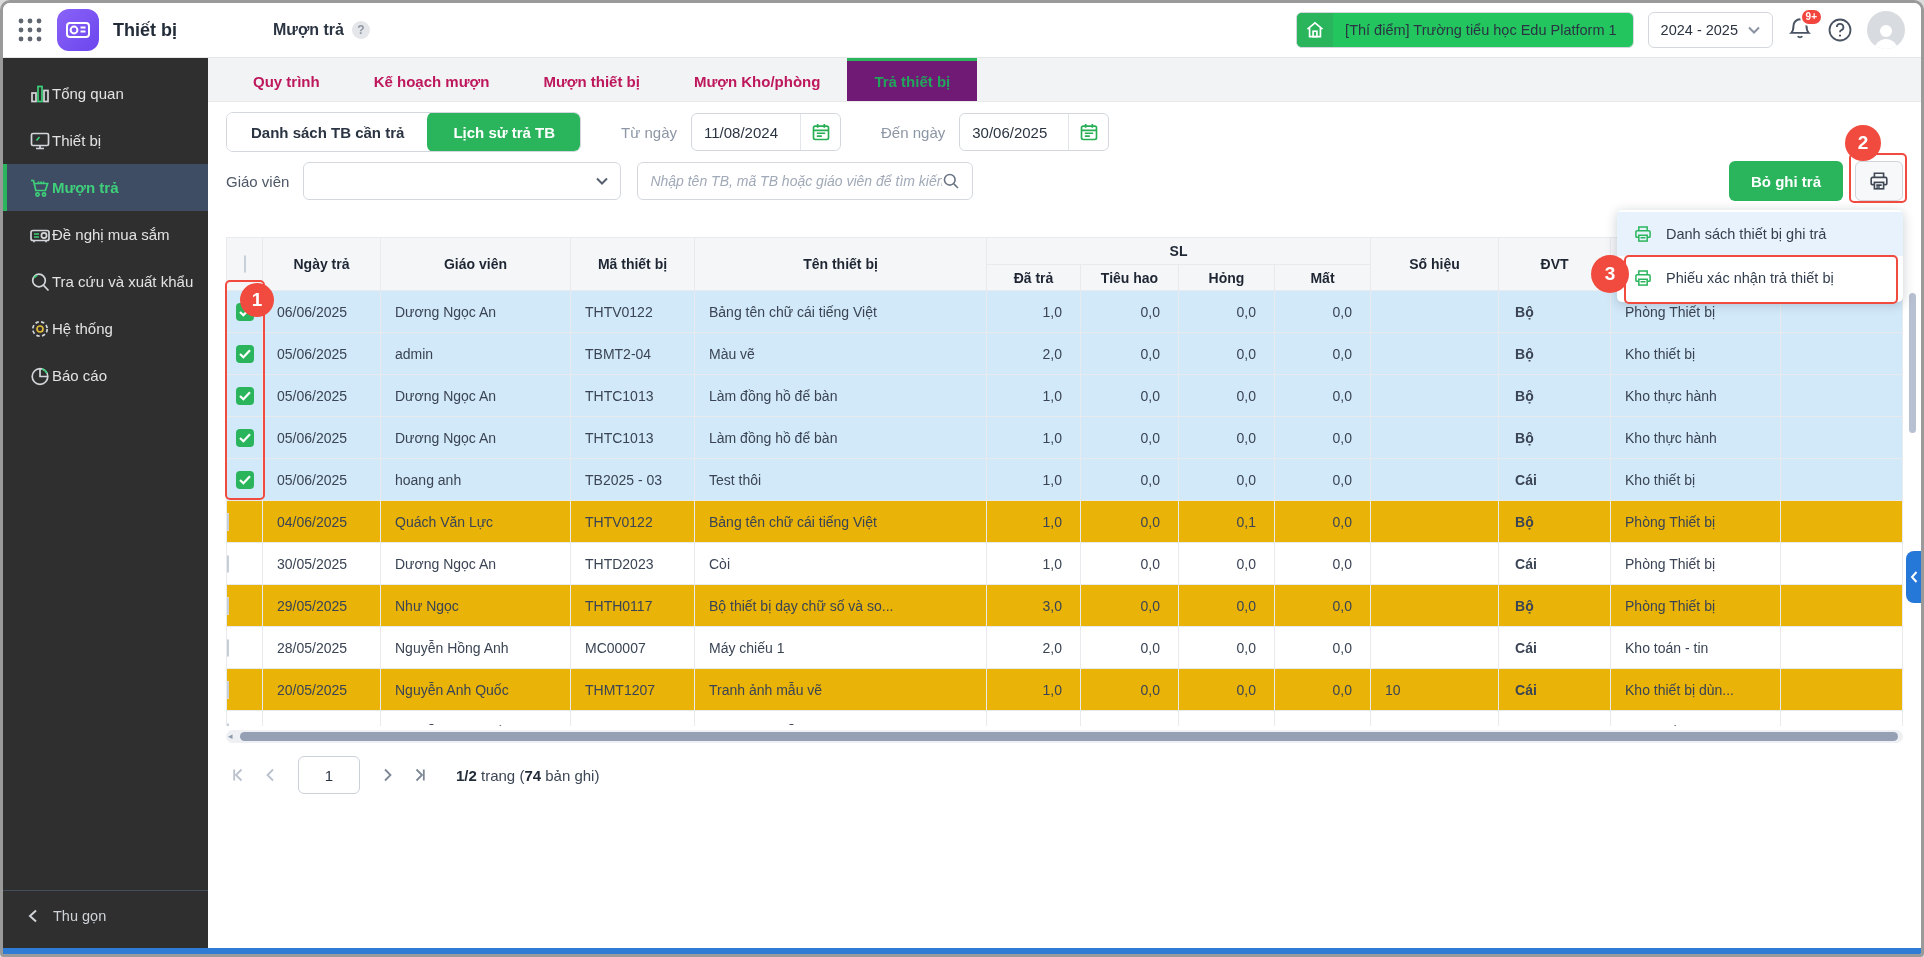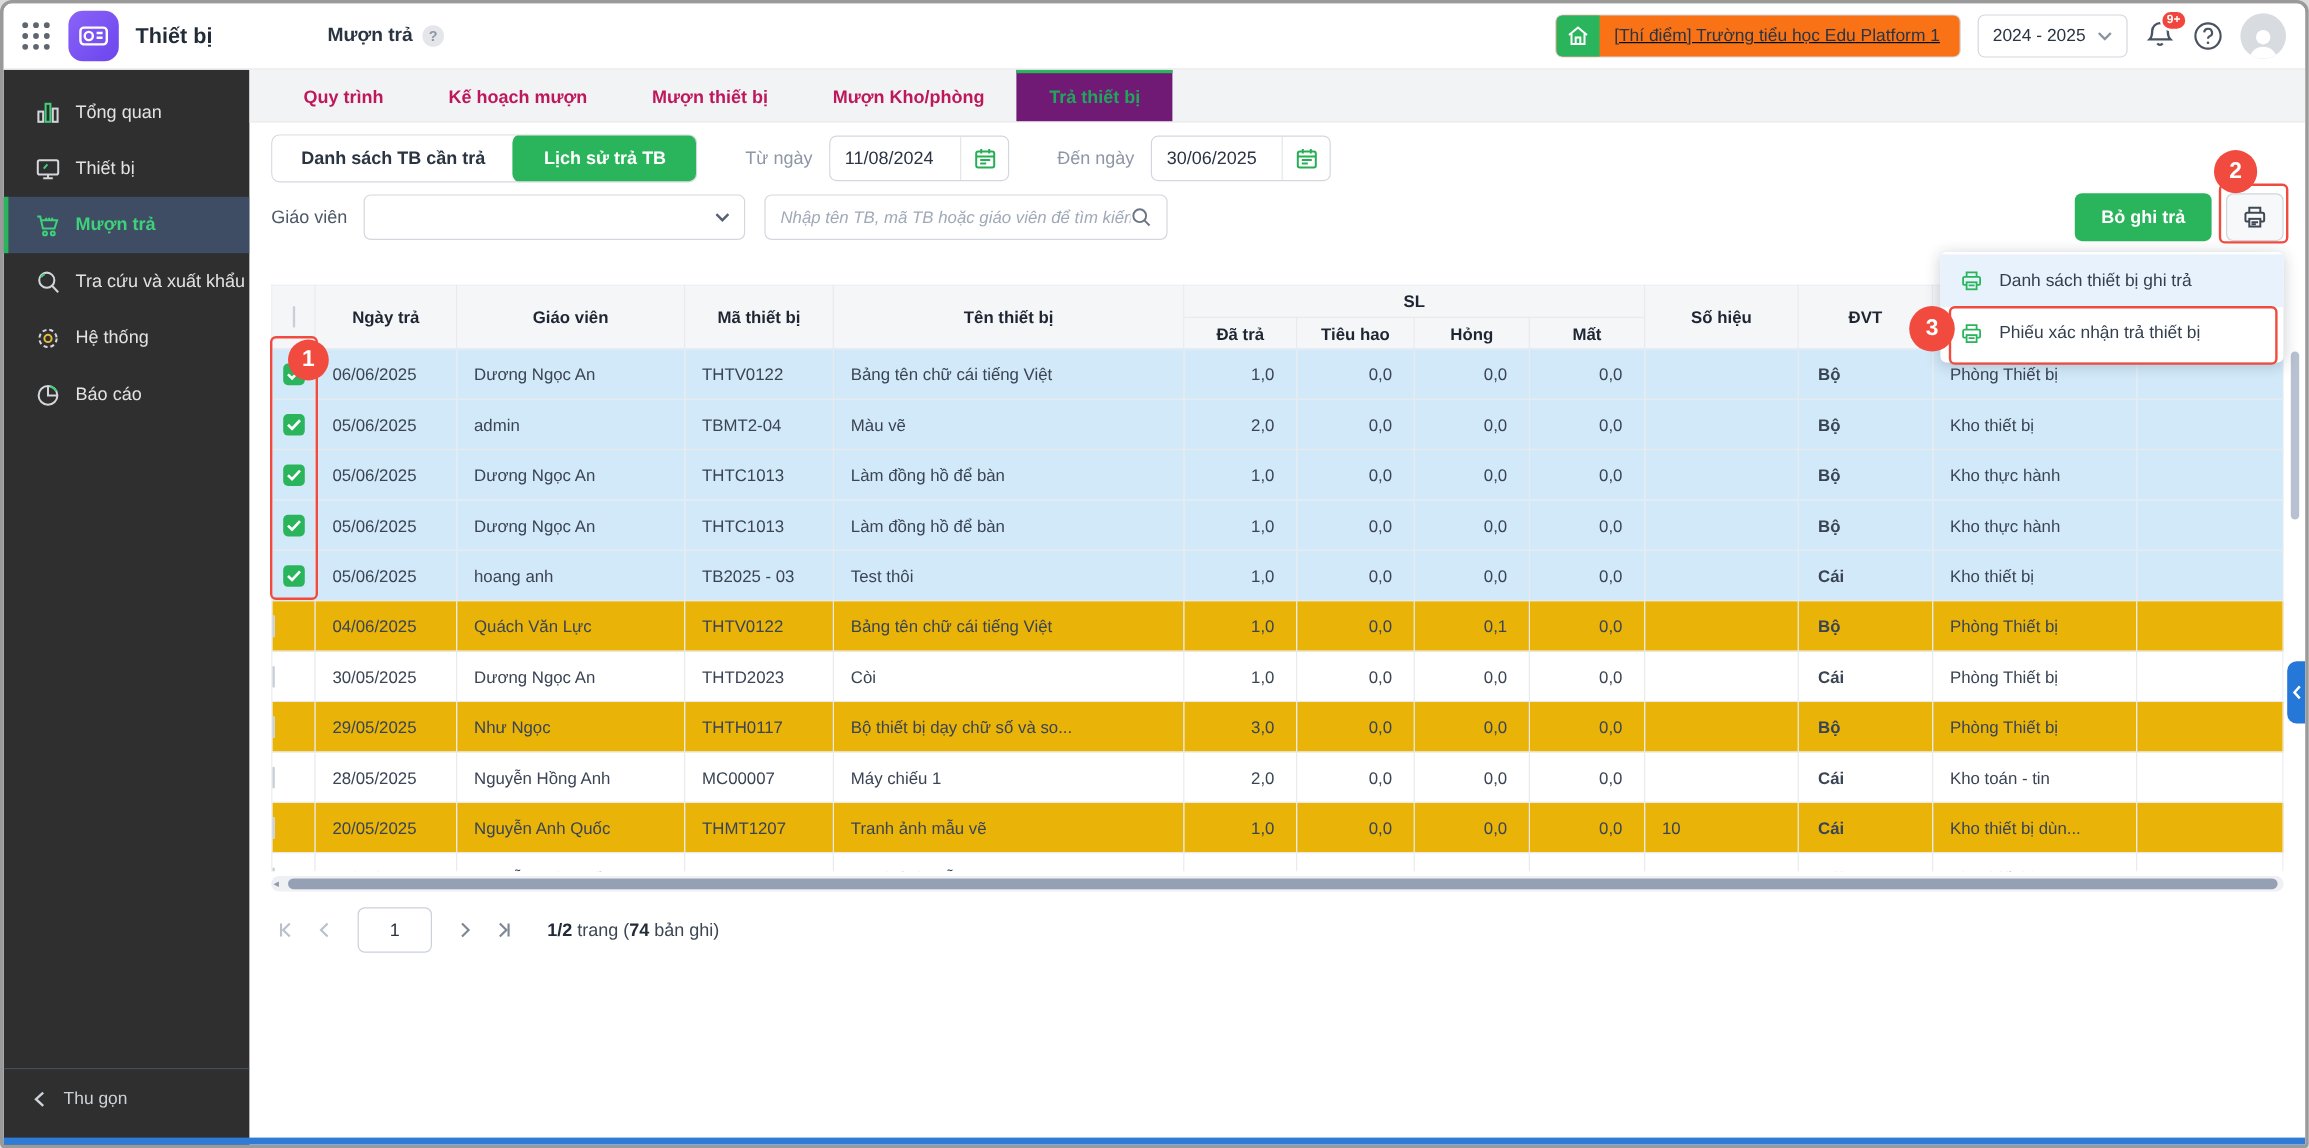--- a/index.html
+++ b/index.html
@@ -7,33 +7,33 @@
   .frame { position:relative; width:1924px; height:957px; border:3px solid #9a9a9a; border-radius:10px 10px 4px 4px; overflow:hidden; background:#fff; }
 
   
   .topbar { height:55px; background:#fff; border-bottom:1px solid #e6e7ea; display:flex; align-items:center; padding:0 16px 0 14px; position:relative; z-index:5; }
   .grid-icon { width:26px; height:26px; margin-right:14px; cursor:pointer; }
   .app-icon { width:42px; height:42px; border-radius:12px; background:linear-gradient(135deg,#8a63f8,#6c45ee); display:flex; align-items:center; justify-content:center; margin-right:14px; }
   .app-title { font-size:18px; font-weight:bold; color:#222b38; margin-right:96px; }
   .page-title { font-size:16px; color:#2b3442; font-weight:600; }
   .help-badge { width:18px; height:18px; border-radius:50%; background:#e4e6e9; color:#8e97a5; font-size:12px; font-weight:bold; display:inline-flex; align-items:center; justify-content:center; margin-left:8px; }
   .topbar-right { margin-left:auto; display:flex; align-items:center; gap:14px; }
-  .school-box { display:flex; align-items:center; height:36px; border:1px solid #d4d8de; border-radius:6px; overflow:hidden; background:#f97316;text-decoration:underline; }
+  .school-box { display:flex; align-items:center; height:36px; border:1px solid #d4d8de; border-radius:6px; overflow:hidden; background:#22c55e; }
   .school-home { width:36px; height:36px; background:#2ab55c; display:flex; align-items:center; justify-content:center; }
   .school-name { padding:0 16px 0 12px; font-size:14.5px; color:#2b3442; }
   .year-box { display:flex; align-items:center; gap:10px; height:36px; border:1px solid #d4d8de; border-radius:6px; padding:0 12px; font-size:14.5px; color:#2b3442; cursor:pointer; }
   .bell-wrap { position:relative; cursor:pointer; }
   .bell-badge { position:absolute; top:-7px; right:-10px; background:#f2453d; color:#fff; font-size:10px; font-weight:bold; border-radius:9px; padding:2px 4px; border:2px solid #fff; line-height:1; }
   .q-icon { width:26px; height:26px; cursor:pointer; }
   .avatar { width:38px; height:38px; border-radius:50%; background:#d8dbdf; overflow:hidden; display:flex; align-items:flex-end; justify-content:center; cursor:pointer; }
 
   
   .body-row { display:flex; height:896px; }
   .sidebar { width:205px; background:#2f2f2f; display:flex; flex-direction:column; padding-top:12px; flex-shrink:0; }
-  .side-item { height:47px; display:flex; align-items:center; padding-left:22px; gap:12px; color:#e3e3e3; font-size:15px; cursor:pointer; border-left:4px solid transparent; }
+  .side-item { height:47px; display:flex; align-items:center; padding-left:22px; gap:1px; color:#e3e3e3; font-size:15px; cursor:pointer; border-left:4px solid transparent; }
   .side-item svg { flex-shrink:0; }
   .side-item.active { background:#3e4d63; border-left:4px solid #2ab55c; color:#3ed07a; font-weight:bold; }
   .side-collapse { margin-top:auto; border-top:1px solid #434d5c; height:50px; display:flex; align-items:center; gap:14px; padding-left:24px; color:#cfd3d8; font-size:14.5px; cursor:pointer; margin-bottom:14px; }
 
   .main { flex:1; background:#fff; display:flex; flex-direction:column; min-width:0; }
 
   
   .tabs { height:44px; background:#f2f3f5; border-bottom:1px solid #e9eaec; display:flex; padding-left:18px; }
   .tab { padding:0 27px; display:flex; align-items:center; font-size:15px; font-weight:600; color:#be185d; cursor:pointer; border-top:3px solid transparent; }
   .tab.active { background:#701a75; color:#21a55b; border-top:3px solid #2ab55c; }
@@ -189,20 +189,29 @@
         <span>Thiết bị</span>
       </div>
       <div class="side-item active">
         <svg width="22" height="22" viewBox="0 0 22 22" fill="none" stroke="#3ed07a" stroke-width="1.7">
           <path d="M2 3.5 h2.5 l2.3 10 h9.6 l2.2-7 H6"></path>
             <circle cx="8.5" cy="17.5" r="1.6"></circle>
             <circle cx="15" cy="17.5" r="1.6"></circle>
             <path d="M9.5 4.5 v2.5 M12 4.5 v2.5 M14.5 4.5 v2.5"></path>
         </svg>
         <span>Mượn trả</span>
+      </div>
+      <div class="side-item">
+        <svg width="22" height="22" viewBox="0 0 22 22" fill="none" stroke="#d3d6da" stroke-width="1.7">
+          <rect x="2" y="6.5" width="18" height="10" rx="2"></rect>
+            <circle cx="15" cy="11.5" r="2.6"></circle>
+            <path d="M5 10 h5 M5 13 h5" stroke="#3ed07a"></path>
+            <path d="M5 16.5 v1.8 M17 16.5 v1.8"></path>
+        </svg>
+        <span>Đề nghị mua sắm</span>
       </div>
       <div class="side-item">
         <svg width="22" height="22" viewBox="0 0 22 22" fill="none" stroke="#d3d6da" stroke-width="1.7">
           <circle cx="10" cy="9.5" r="6.3"></circle>
             <line x1="14.6" y1="14.4" x2="19.5" y2="19.5"></line>
             <path d="M5.2 7 a5.5 5.5 0 0 1 3-2.5" stroke="#3ed07a"></path>
         </svg>
         <span>Tra cứu và xuất khẩu</span>
       </div>
       <div class="side-item">

